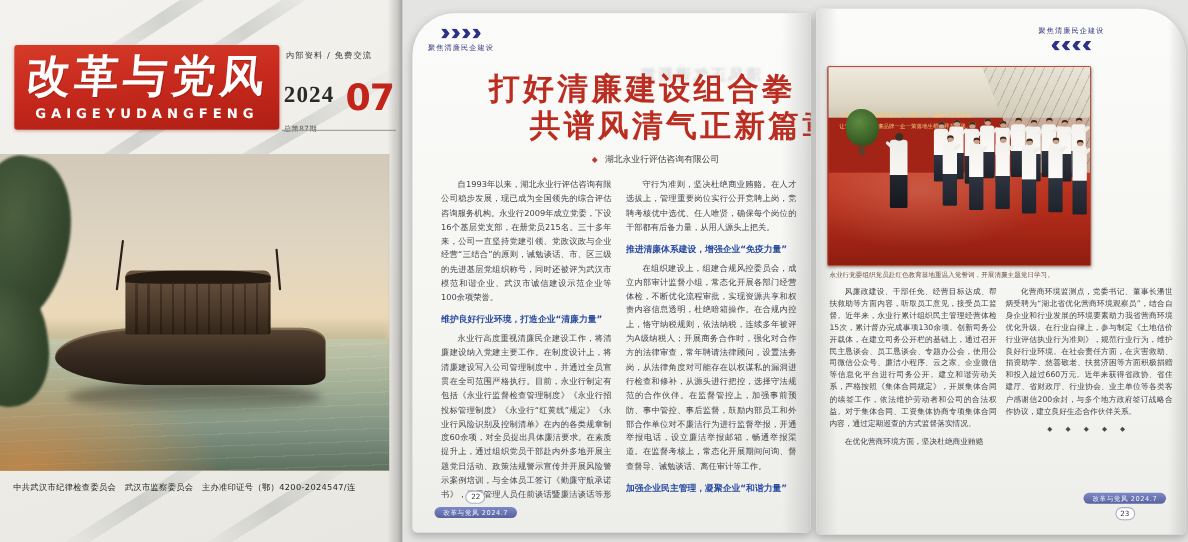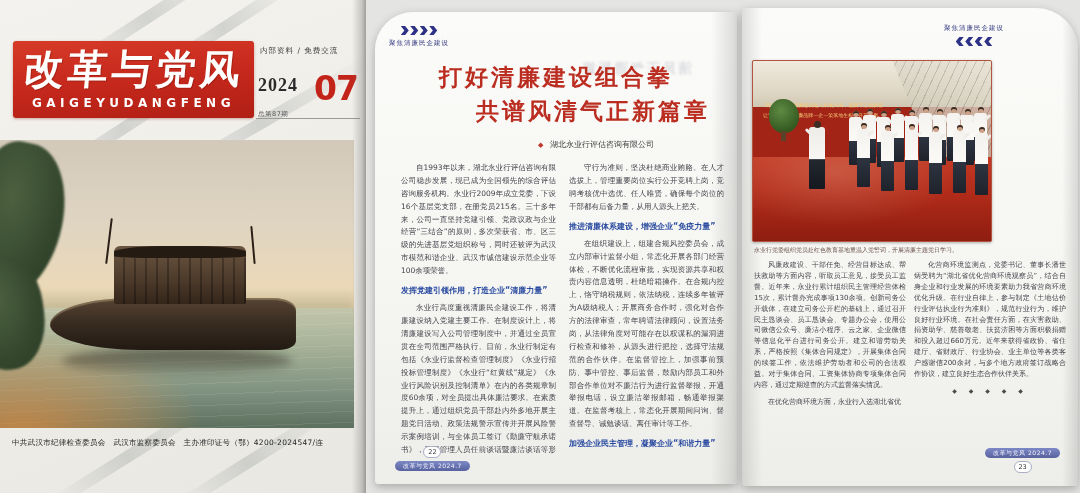--- a/index.html
+++ b/index.html
@@ -16,21 +16,21 @@
         border-radius:3px;box-shadow:0 1px 3px rgba(120,30,20,.35);
         display:flex;flex-direction:column;align-items:center;justify-content:center;}
   .cover-title{color:#fff;font-family:"Liberation Serif","DejaVu Serif",serif;
         font-weight:bold;font-size:40px;line-height:1;letter-spacing:4px;
         transform:skewX(-5deg);text-shadow:1px 1px 0 rgba(120,20,10,.4);white-space:nowrap;}
   .cover-pinyin{color:#fff;font-size:12px;font-weight:bold;letter-spacing:4.5px;margin-top:6px;white-space:nowrap;}
   .cover-tagline{position:absolute;left:260px;top:46px;width:100px;font-size:7.5px;
         color:#3c3c3c;letter-spacing:1px;white-space:nowrap;}
   .issue-block{position:absolute;left:258px;top:76px;width:102px;height:40px;}
   .issue-year{font-family:"Liberation Serif","DejaVu Serif",serif;font-weight:bold;
-        font-size:18px;color:#2a2a2a;letter-spacing:1px;line-height:1;}
+        font-size:21px;color:#2a2a2a;letter-spacing:1px;line-height:1;}
   .issue-note{font-size:6.5px;color:#555;margin-top:16px;letter-spacing:.5px;}
   .issue-number{position:absolute;right:2px;top:-4px;font-size:33px;font-weight:800;
         color:#c3241a;line-height:1;letter-spacing:-1px;}
   .issue-rule{position:absolute;left:256px;top:118px;width:104px;height:1px;background:#9b9b98;}
 
   .painting{position:absolute;left:0;top:140px;width:354px;height:288px;overflow:hidden;background:#d8cfbf;}
   .p-sky{position:absolute;inset:0;height:175px;
         background:linear-gradient(180deg,#d2c9ba 0%,#e0d5c1 50%,#ecd9b8 85%,#e8d0a4 100%);}
   .p-shore{position:absolute;left:0;top:148px;width:354px;height:34px;filter:blur(3px);opacity:.7;
         background:linear-gradient(180deg,rgba(150,150,130,.0),rgba(140,148,120,.55) 60%,rgba(120,130,105,.3));}
@@ -74,21 +74,21 @@
 
   .page-header{position:absolute;display:flex;align-items:center;gap:4px;flex-direction:column;}
   .hdr-label{font-size:6.5px;color:#31357f;letter-spacing:1px;white-space:nowrap;}
   .chev{display:inline-block;width:8px;height:9px;background:#2e3286;}
   .chev-r{clip-path:polygon(0 0,55% 0,100% 50%,55% 100%,0 100%,45% 50%);}
   .chev-l{clip-path:polygon(100% 0,45% 0,0 50%,45% 100%,100% 100%,55% 50%);}
   .chev-group{display:flex;gap:1.5px;}
 
   .headline{position:absolute;left:0;width:100%;text-align:center;
         font-family:"Liberation Serif","DejaVu Serif",serif;font-weight:bold;
-        color:#bb2d20;font-size:23px;letter-spacing:3px;white-space:nowrap;}
+        color:#bb2d20;font-size:28px;letter-spacing:3px;white-space:nowrap;padding-left:28px;}
   .ghost{position:absolute;right:26px;top:48px;width:150px;color:rgba(50,55,95,.14);
         font-weight:bold;font-size:14px;letter-spacing:2px;transform:scaleX(-1);
         filter:blur(1.2px);text-align:center;}
   .byline{position:absolute;left:16px;width:100%;text-align:center;font-size:8px;color:#3d3d3d;padding-left:24px;}
   .byline .diamond{color:#c0392b;font-size:7px;margin-right:4px;}
 
   .col{position:absolute;width:155px;overflow:hidden;text-align:justify;
        font-size:7.5px;line-height:1.72;color:#44444c;}
   .col p{margin:0 0 6px 0;text-indent:2em;}
   .col .subhead{font-weight:bold;color:#2a4ba0;font-size:8px;text-indent:0;
@@ -201,22 +201,22 @@
 
     <div class="headline" style="top:50px;">打好清廉建设组合拳</div>
     <div class="headline" style="top:84px;margin-left:37px;">共谱风清气正新篇章</div>
 
     <div class="byline" style="top:127px;">
       <span class="diamond">◆</span>
       <span>湖北永业行评估咨询有限公司</span>
     </div>
 
     <div class="col" style="left:26px;top:150px;height:294px;">
-      <p>自1993年以来，湖北永业行评估咨询有限公司稳步发展，现已成为全国领先的综合评估咨询服务机构。永业行2009年成立党委，下设16个基层党支部，在册党员215名。三十多年来，公司一直坚持党建引领、党政议政与企业经营“三结合”的原则，多次荣获省、市、区三级的先进基层党组织称号，同时还被评为武汉市模范和谐企业、武汉市诚信建设示范企业等100余项荣誉。</p>
-      <p class="subhead">发挥党建引领作用，打造企业“清廉力量”</p>
+      <p>自1993年以来，湖北永业行评估咨询有限公司稳步发展，现已成为全国领先的综合评估咨询服务机构。永业行2009年成立党委，下设16个基层党支部，在册党员215名。三十多年来，公司一直坚持党建引领、党政议政与企业经营“三结合”的原则，诫勉谈话、市、区三级的先进基层党组织称号，同时还被评为武汉市模范和谐企业、武汉市诚信建设示范企业等100余项荣誉。</p>
+      <p class="subhead">维护良好行业环境，打造企业“清廉力量”</p>
       <p>永业行高度重视清廉民企建设工作，将清廉建设纳入党建主要工作。在制度设计上，将清廉建设写入公司管理制度中，并通过全员宣贯在全司范围严格执行。目前，永业行制定有包括《永业行监督检查管理制度》《永业行招投标管理制度》《永业行“红黄线”规定》《永业行风险识别及控制清单》在内的各类规章制度60余项，对全员提出具体廉洁要求。在素质提升上，通过组织党员干部赴内外多地开展主题党日活动、政策法规警示宣传并开展风险警示案例培训，与全体员工签订《勤廉守航承诺书》，开展管理人员任前谈话暨廉洁谈话等形式，进一步提升员工廉洁从业意识；以新员工入职系列培训为契机，开展员工职业道德培训，签订廉洁承诺书，明确应自觉遵</p>
     </div>
     <div class="col" style="left:194px;top:150px;height:294px;">
       <p>守行为准则，坚决杜绝商业贿赂。在人才选拔上，管理重要岗位实行公开竞聘上岗，竞聘考核优中选优、任人唯贤，确保每个岗位的干部都有后备力量，从用人源头上把关。</p>
       <p class="subhead">推进清廉体系建设，增强企业“免疫力量”</p>
       <p>在组织建设上，组建合规风控委员会，成立内部审计监督小组，常态化开展各部门经营体检，不断优化流程审批，实现资源共享和权责内容信息透明，杜绝暗箱操作。在合规内控上，恪守纳税规则，依法纳税，连续多年被评为A级纳税人；开展商务合作时，强化对合作方的法律审查，常年聘请法律顾问，设置法务岗，从法律角度对可能存在以权谋私的漏洞进行检查和修补，从源头进行把控，选择守法规范的合作伙伴。在监督管控上，加强事前预防、事中管控、事后监督，鼓励内部员工和外部合作单位对不廉洁行为进行监督举报，开通举报电话，设立廉洁举报邮箱，畅通举报渠道。在监督考核上，常态化开展期间问询、督查督导、诫勉谈话、离任审计等工作。</p>
       <p class="subhead">加强企业民主管理，凝聚企业“和谐力量”</p>
       <p>坚持流程规范，重点公示公司重大决策、党</p>
     </div>
 
@@ -263,21 +263,21 @@
         <span class="person" style="left:176px;top:71px;height:62px;"></span>
         <span class="person" style="left:200px;top:70px;height:62px;"></span>
         <span class="person" style="left:222px;top:72px;height:62px;"></span>
       </div>
     </div>
 
     <div class="photo-caption">永业行党委组织党员赴红色教育基地重温入党誓词，开展清廉主题党日学习。</div>
 
     <div class="col col-sm" style="left:12px;top:252px;height:194px;">
       <p>风廉政建设、干部任免、经营目标达成、帮扶救助等方面内容，听取员工意见，接受员工监督。近年来，永业行累计组织民主管理经营体检15次，累计督办完成事项130余项。创新司务公开载体，在建立司务公开栏的基础上，通过召开民主恳谈会、员工恳谈会、专题办公会，使用公司微信公众号、廉洁小程序、云之家、企业微信等信息化平台进行司务公开。建立和谐劳动关系，严格按照《集体合同规定》，开展集体合同的续签工作，依法维护劳动者和公司的合法权益。对于集体合同、工资集体协商专项集体合同内容，通过定期巡查的方式监督落实情况。</p>
-      <p>在优化营商环境方面，永业行入选湖北省优</p>
+      <p>在优化营商环境方面，坚决杜绝商业贿赂</p>
     </div>
     <div class="col col-sm" style="left:172px;top:252px;height:194px;">
       <p>化营商环境监测点，党委书记、董事长潘世炳受聘为“湖北省优化营商环境观察员”，结合自身企业和行业发展的环境要素助力我省营商环境优化升级。在行业自律上，参与制定《土地估价行业评估执业行为准则》，规范行业行为，维护良好行业环境。在社会责任方面，在灾害救助、捐资助学、慈善敬老、扶贫济困等方面积极捐赠和投入超过660万元。近年来获得省政协、省住建厅、省财政厅、行业协会、业主单位等各类客户感谢信200余封，与多个地方政府签订战略合作协议，建立良好生态合作伙伴关系。</p>
       <p class="end-mark">◆ ◆ ◆ ◆ ◆</p>
     </div>
 
     <div class="page-footer" style="right:18px;">
       <span class="pg-pill">改革与党风 2024.7</span>
       <span class="pg-num">23</span>
     </div>

